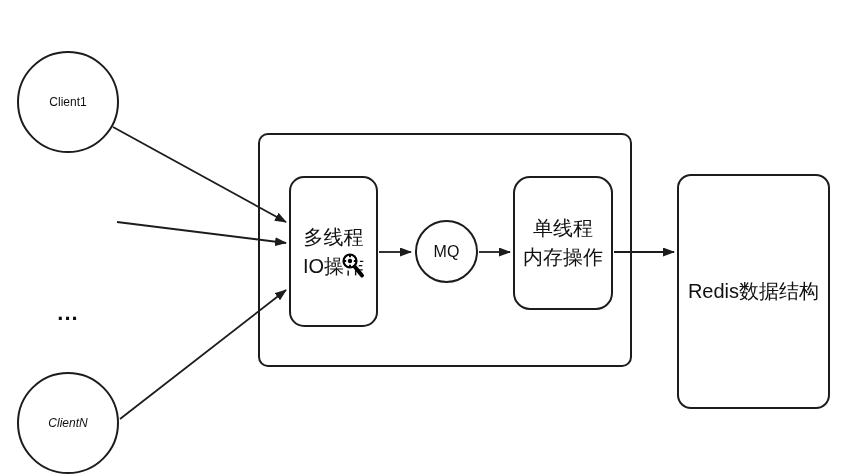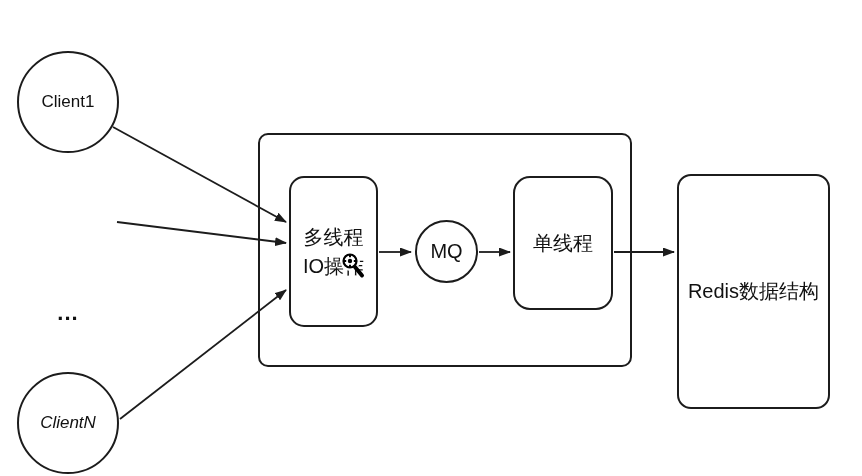--- a/index.html
+++ b/index.html
@@ -18,25 +18,25 @@
   .node-circle {
     position: absolute;
     box-sizing: border-box;
     border: 2px solid #1c1c1c;
     border-radius: 50%;
     background: #ffffff;
     display: flex;
     align-items: center;
     justify-content: center;
   }
-  .client-circle { width: 102px; height: 102px; font-size: 17px; text-align: center; }
+  .client-circle { width: 102px; height: 102px; font-size: 12px; text-align: center; }
   #client1 { left: 17px; top: 51px; }
   #client2 { left: 15px; top: 165px; }
   #clientN { left: 17px; top: 372px; font-style: italic; }
-  #mq-node { left: 415px; top: 220px; width: 63px; height: 63px; font-size: 20px; }
+  #mq-node { left: 415px; top: 220px; width: 63px; height: 63px; font-size: 16px; }
 
   
   .rbox {
     position: absolute;
     box-sizing: border-box;
     border: 2px solid #1c1c1c;
     background: #ffffff;
     display: flex;
     flex-direction: column;
     align-items: center;
@@ -99,20 +99,21 @@
     <div>多线程</div>
     <div>IO操作</div>
   </div>
 
   <div class="node-circle" id="mq-node">
     <span>MQ</span>
   </div>
 
   <div class="rbox" id="mem-box">
     <div>单线程</div>
+    <div>内存操作</div>
   </div>
 
   <div class="rbox" id="redis-box">
     <span>Redis数据结构</span>
   </div>
 
   <svg class="cursor-svg" width="30" height="32" viewBox="0 0 30 32">
     <circle cx="13" cy="12" r="10" fill="#ffffff" opacity="0.95"></circle>
     <line x1="18" y1="18" x2="25" y2="26.5" stroke="#000000" stroke-width="4" stroke-linecap="round"></line>
     <circle cx="13" cy="12" r="6.5" fill="#ffffff" stroke="#000000" stroke-width="2.2"></circle>

